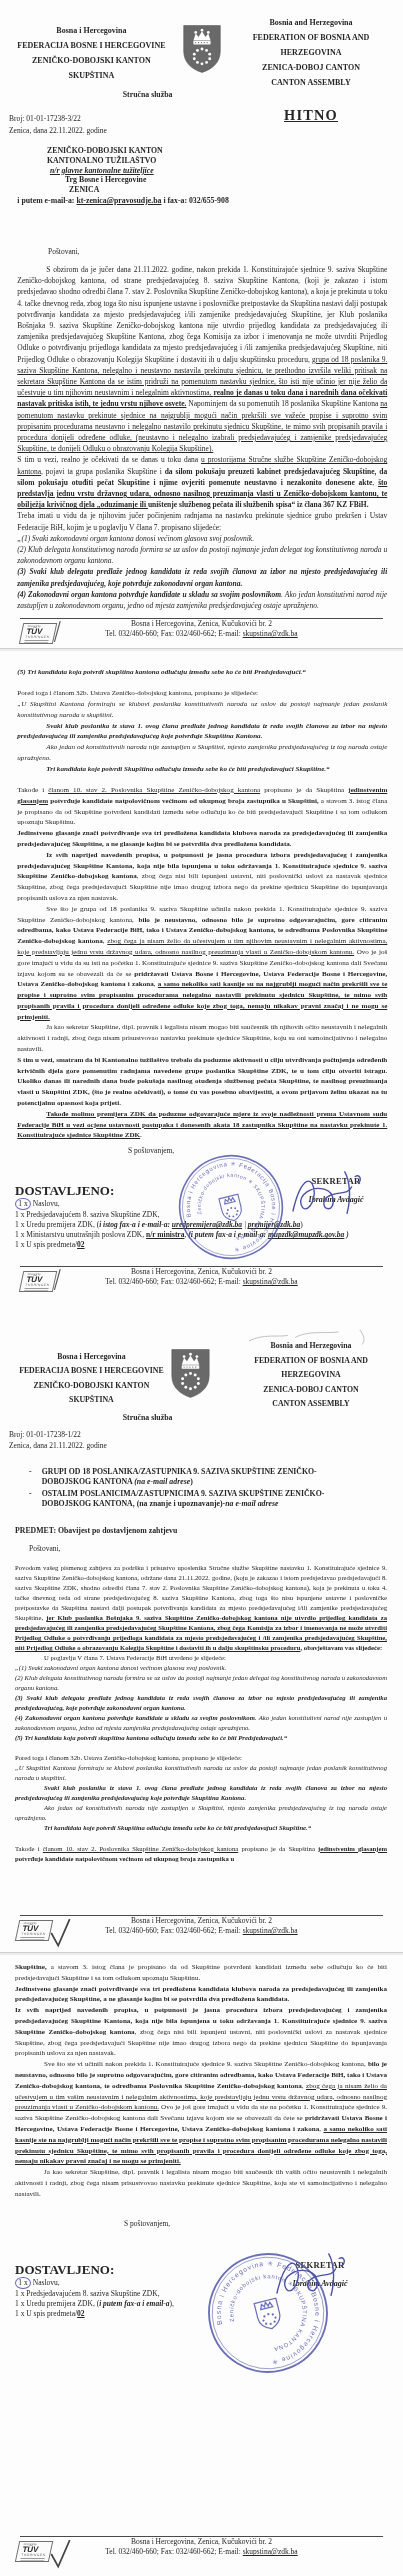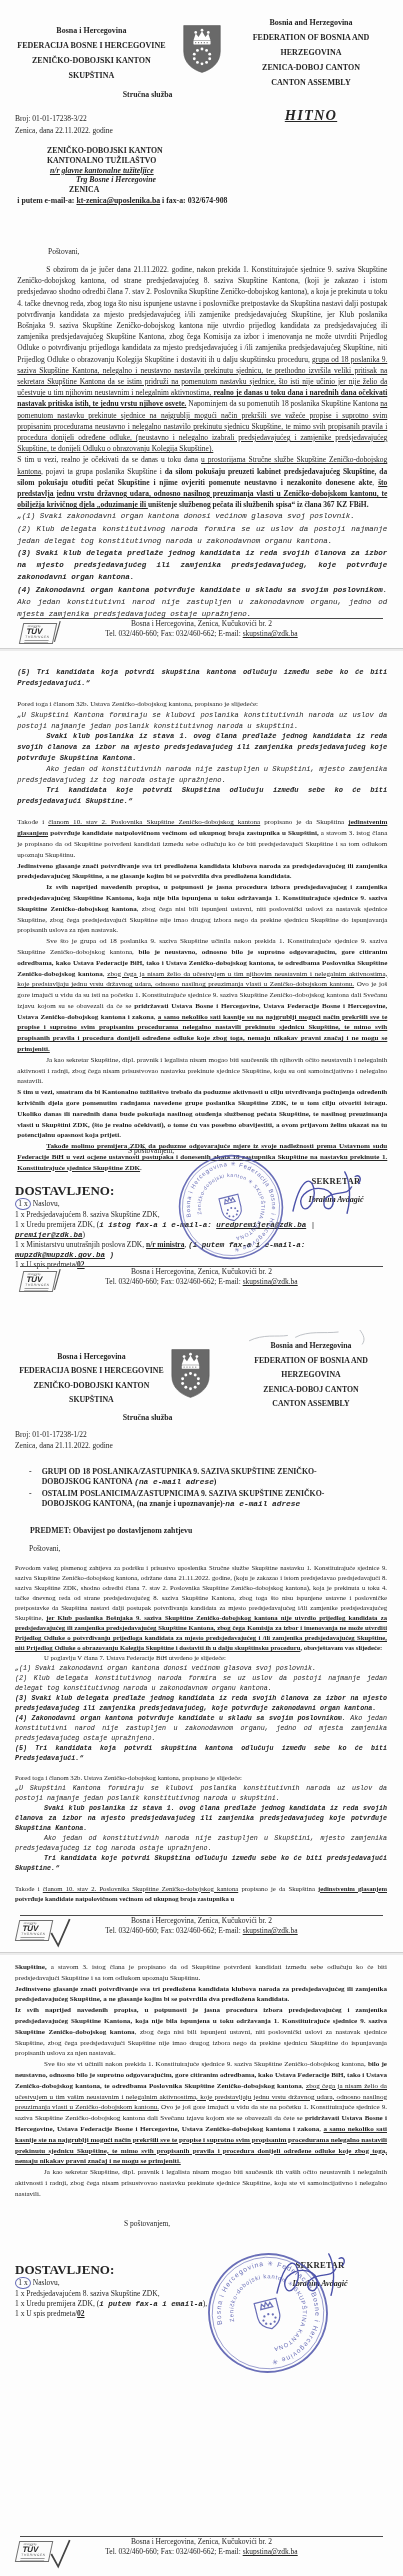--- a/index.html
+++ b/index.html
@@ -10,43 +10,43 @@
   
   .hdr-left{position:absolute;left:10.4px;width:162px;text-align:center;font-weight:bold;}
   .hdr-right{position:absolute;left:229px;width:164px;text-align:center;font-weight:bold;}
   .hdr1 .hdr-left{top:23px;font-size:8px;line-height:15px;}
   .hdr1 .hdr-right{top:15px;font-size:8px;line-height:15px;}
   .hdr3 .hdr-left{top:28px;font-size:7.8px;line-height:14.4px;}
   .hdr3 .hdr-right{top:17.3px;font-size:7.8px;line-height:14.4px;}
   .coa{position:absolute;}
   .dept{position:absolute;left:10.4px;width:162px;text-align:right;font-weight:bold;font-size:7.8px;}
   .hitno{position:absolute;left:229px;width:164px;text-align:center;font-weight:bold;font-size:14.4px;letter-spacing:1.2px;text-decoration:underline;}
-  .refline{position:absolute;left:15px;font-size:7.5px;}
+  .refline{position:absolute;left:9px;font-size:7.5px;}
   
   .rcpt{position:absolute;font-weight:bold;font-size:7.8px;line-height:9.8px;}
   .rcpt div:nth-child(1){margin-left:0;}
   .rcpt div:nth-child(2){margin-left:0;}
   .rcpt div:nth-child(3){margin-left:2.9px;font-style:italic;text-decoration:underline;}
-  .rcpt div:nth-child(4){margin-left:29px;font-style:italic;}
+  .rcpt div:nth-child(4){margin-left:18px;}
   .rcpt div:nth-child(5){margin-left:22px;}
   .addr2{position:absolute;left:29px;width:320px;font-size:7.8px;line-height:10px;}
   .addr2 .para{display:flex;margin-bottom:2.3px;text-align:left;}
   .addr2 .dash{width:12.7px;flex:none;font-weight:bold;}
   
   .body{position:absolute;text-align:justify;}
   .b1{left:17.3px;width:370px;font-size:7.5px;line-height:11.2px;}
   .b2{left:17.3px;width:370px;font-size:7.1px;line-height:10.8px;}
   .b3{left:15px;width:372px;font-size:6.7px;line-height:10px;}
   .b4{left:15px;width:372px;font-size:7.1px;line-height:10.8px;}
   .para{margin:0;}
   .ind{text-indent:29px;}
   .gap{margin-top:10.4px;}
   .b{font-weight:bold;}
   .u{text-decoration:underline;}
-  .i{font-style:italic;font-family:Liberation Mono, monospace;}
+  .i{font-style:italic;}
   .subject{position:absolute;left:17.3px;width:371px;font-size:7.8px;line-height:11.2px;font-weight:bold;padding-left:53px;text-indent:-53px;box-sizing:border-box;}
   .salut{position:absolute;font-size:7.5px;}
   .closing{position:absolute;font-size:7.5px;}
   
   .dlabel{font-weight:bold;font-size:13px;margin-bottom:1.7px;}
   .dlist{position:absolute;left:15px;width:357px;font-size:7.5px;line-height:10px;}
   .dlist .para{text-align:left;}
   .circ{display:inline-block;border:1.2px solid rgba(72,80,170,.85);border-radius:50%;padding:0 2.3px 0.6px 2.3px;}
   
   .sek{position:absolute;width:98px;text-align:center;z-index:2;}
@@ -108,35 +108,36 @@
         </g>
     </svg>
     <div class="hdr-right">
         <div>Bosnia and Herzegovina</div>
         <div>FEDERATION OF BOSNIA AND</div>
         <div>HERZEGOVINA</div>
         <div>ZENICA-DOBOJ CANTON</div>
         <div>CANTON ASSEMBLY</div>
       </div>
     <div class="dept" style="top:90px;">Stručna služba</div>
-    <div class="hitno" style="top:107px;font-style:italic;">HITNO</div>
+    <div class="hitno" style="top:107px;">HITNO</div>
     <div class="refline" style="top:114px;">Broj: 01-01-17238-3/22</div>
     <div class="refline" style="top:126px;">Zenica,  dana 22.11.2022. godine</div>
     <div class="rcpt" style="left:47px;top:146px;">
         <div>ZENIČKO-DOBOJSKI KANTON</div>
         <div>KANTONALNO TUŽILAŠTVO</div>
         <div>n/r glavne kantonalne tužiteljice</div>
         <div>Trg Bosne i Hercegovine</div>
         <div>ZENICA</div>
       </div>
-    <div class="refline" style="top:196px;left:17.3px;font-size:7.8px;"><span class="b">i putem e-mail-a: </span><span class="b u">kt-zenica@uposlenika.ba</span><span class="b">  i fax-a: 032/674-908</span></div>
+    <div class="refline" style="top:196px;left:17.3px;font-size:7.8px;"><span class="b">i putem e-mail-a: </span><span class="b u">kt-zenica@pravosudje.ba</span><span class="b">  i fax-a: 032/655-908</span></div>
     <div class="salut" style="left:48px;top:247px;">Poštovani,</div>
     <div class="body b1" style="top:264px;">
         <div class="para ind"><span class="">S obzirom da je jučer dana 21.11.2022. godine, nakon prekida 1. Konstituirajuće sjednice 9. saziva Skupštine Zeničko-dobojskog kantona, od strane predsjedavajućeg 8. saziva Skupštine Kantona, (koji je zakazao i istom predsjedavao shodno odredbi člana 7. stav 2. Poslovnika Skupštine Zeničko-dobojskog kantona), a koja je prekinuta u toku 4. tačke dnevnog reda, zbog toga što nisu ispunjene ustavne i poslovničke pretpostavke da Skupština nastavi dalji postupak potvrđivanja kandidata za mjesto predsjedavajućeg i/ili zamjenike predsjedavajućeg Skupštine, jer Klub poslanika Bošnjaka 9. saziva Skupštine Zeničko-dobojskog kantona nije utvrdio prijedlog kandidata za predsjedavajućeg ili zamjenika predsjedavajućeg Skupštine Kantona, zbog čega Komisija za izbor i imenovanja ne može utvrditi Prijedlog Odluke o potvrđivanju prijedloga kandidata za mjesto predsjedavajućeg i /ili  zamjenika predsjedavajućeg Skupštine, niti Prijedlog Odluke o obrazovanju Kolegija Skupštine i dostaviti ih u dalju skupštinsku proceduru, </span><span class="u">grupa od 18 poslanika 9. saziva Skupštine Kantona, nelegalno i neustavno nastavila prekinutu sjednicu, te prethodno izvršila veliki pritisak na sekretara Skupštine Kantona da se istim pridruži na pomenutom nastavku sjednice, što isti nije učinio jer nije želio da učestvuje u tim njihovim neustavnim i nelegalnim aktivnostima, </span><span class="b u">realno je danas u toku dana i narednih dana očekivati nastavak pritiska istih, te jednu vrstu njihove osvete.</span><span class=""> Napominjem da su pomenutih 18 poslanika Skupštine Kantona </span><span class="u">na pomenutom nastavku prekinute sjednice na najgrublji mogući način prekršili sve važeće propise i suprotno svim propisanim procedurama neustavno i nelegalno nastavilo prekinutu sjednicu Skupštine, te mimo svih propisanih pravila i procedura donijeli određene odluke, (neustavno i nelegalno izabrali predsjedavajućeg i zamjenike predsjedavajućeg Skupštine, te donijeli Odluku o obrazovanju Kolegija Skupštine).</span></div>
         <div class="para "><span class="">S tim  u vezi, realno je očekivati da se danas u toku dana </span><span class="u">u prostorijama Stručne službe Skupštine Zeničko-dobojskog kantona</span><span class="">, pojavi ta grupa poslanika Skupštine i </span><span class="b">da silom pokušaju preuzeti kabinet predsjedavajućeg Skupštine, da silom pokušaju otuđiti pečat Skupštine i njime ovjeriti pomenute neustavno i nezakonito donesene akte</span><span class="">, </span><span class="b u">što predstavlja jednu vrstu državnog udara, odnosno nasilnog preuzimanja vlasti u Zeničko-dobojskom kantonu, te obilježja krivičnog djela „oduzimanje ili </span><span class="b">uništenje službenog pečata ili službenih spisa“ iz člana 367 KZ FBiH.</span></div>
+        <div class="para "><span class="">Treba imati u vidu da je njihovim jučer počinjenim radnjama na nastavku prekinute sjednice grubo prekršen i Ustav Federacije BiH, kojim je u poglavlju V člana 7. propisano slijedeće:</span></div>
         <div class="para "><span class="i">„(1) Svaki zakonodavni organ kantona donosi većinom glasova svoj poslovnik.</span></div>
         <div class="para "><span class="i">(2) Klub delegata konstitutivnog naroda formira se uz uslov da postoji najmanje jedan delegat tog konstitutivnog naroda u zakonodavnom organu kantona.</span></div>
         <div class="para "><span class="b i">(3) Svaki klub delegata predlaže jednog kandidata iz reda svojih članova za izbor na mjesto predsjedavajućeg ili zamjenika predsjedavajućeg, koje potvrđuje zakonodavni organ kantona.</span></div>
         <div class="para "><span class="b i"> (4) Zakonodavni organ kantona potvrđuje kandidate u skladu sa svojim poslovnikom</span><span class="i">. Ako jedan konstitutivni narod nije zastupljen u zakonodavnom organu, jedno od mjesta zamjenika predsjedavajućeg ostaje upražnjeno.</span></div>
       </div>
 
     <div class="footer" style="top:618px;">
       <div class="rule"></div>
       <div class="tuv">
         <div class="box">
@@ -296,21 +297,21 @@
     <div class="addr2" style="top:145px;">
         <div class="para">
           <span class="dash">-</span>
           <span><span class="b">GRUPI OD 18 POSLANIKA/ZASTUPNIKA  9. SAZIVA SKUPŠTINE ZENIČKO-DOBOJSKOG KANTONA </span><span class="b i">(na e-mail adrese</span><span class="b">)</span></span>
         </div>
         <div class="para">
           <span class="dash">-</span>
           <span><span class="b">OSTALIM POSLANICIMA/ZASTUPNICIMA 9. SAZIVA SKUPŠTINE ZENIČKO-DOBOJSKOG KANTONA, (na znanje i upoznavanje)-</span><span class="b i">na e-mail adrese</span></span>
         </div>
       </div>
-    <div class="subject" style="top:203px;left:30px;padding-left:0;text-indent:0;"><span class="b">PREDMET: Obavijest po dostavljenom zahtjevu</span></div>
+    <div class="subject" style="top:203px;left:15px;padding-left:0;text-indent:0;"><span class="b">PREDMET: Obavijest po dostavljenom zahtjevu</span></div>
     <div class="salut" style="left:29px;top:222px;">Poštovani,</div>
     <div class="body b3" style="top:241px;">
         <div class="para "><span class="">Povodom vašeg pismenog zahtjeva za podršku i prisustvo uposlenika Stručne službe Skupštine nastavku 1. Konstituirajuće sjednice 9. saziva Skupštine Zeničko-dobojskog kantona, održane dana 21.11.2022. godine, (koju je zakazao i istom predsjedavao predsjedavajući 8. saziva Skupštine ZDK, shodno odredbi člana 7. stav 2. Poslovnika Skupštine Zeničko-dobojskog kantona), koja je prekinuta u toku 4. tačke dnevnog reda od strane predsjedavajućeg 8. saziva Skupštine Kantona, zbog toga što nisu ispunjene ustavne i poslovničke pretpostavke da Skupština nastavi dalji postupak potvrđivanja kandidata za mjesto predsjedavajućeg i/ili zamjenike predsjedavajućeg Skupštine, </span><span class="b u">jer Klub poslanika Bošnjaka 9. saziva Skupštine Zeničko-dobojskog kantona nije utvrdio prijedlog kandidata za predsjedavajućeg ili zamjenika predsjedavajućeg Skupštine Kantona, zbog čega Komisija za izbor i imenovanja ne može utvrditi Prijedlog Odluke o potvrđivanju prijedloga kandidata za mjesto predsjedavajućeg i /ili  zamjenika predsjedavajućeg Skupštine, niti Prijedlog Odluke o obrazovanju Kolegija Skupštine i dostaviti ih u dalju skupštinsku proceduru</span><span class="b">, obavještavam vas slijedeće:</span></div>
         <div class="para ind"><span class="">U poglavlju V člana 7. Ustava Federacije BiH utvrđeno je slijedeće:</span></div>
         <div class="para "><span class="i">„(1) Svaki zakonodavni organ kantona donosi većinom glasova svoj poslovnik.</span></div>
         <div class="para "><span class="i">(2) Klub delegata konstitutivnog naroda formira se uz uslov da postoji najmanje jedan delegat tog konstitutivnog naroda u zakonodavnom organu kantona.</span></div>
         <div class="para "><span class="b i">(3) Svaki klub delegata predlaže jednog kandidata iz reda svojih članova za izbor na mjesto predsjedavajućeg ili zamjenika predsjedavajućeg, koje potvrđuje zakonodavni organ kantona.</span></div>
         <div class="para "><span class="b i"> (4) Zakonodavni organ kantona potvrđuje kandidate u skladu sa svojim poslovnikom</span><span class="i">. Ako jedan konstitutivni narod nije zastupljen u zakonodavnom organu, jedno od mjesta zamjenika predsjedavajućeg ostaje upražnjeno.</span></div>
         <div class="para "><span class="b i">(5) Tri kandidata koja potvrdi skupština kantona odlučuju između sebe ko će biti Predsjedavajući.“</span></div>
         <div class="para gap"><span class="">Pored toga i članom 32b. Ustava Zeničko-dobojskog kantona, propisano je slijedeće:</span></div>

